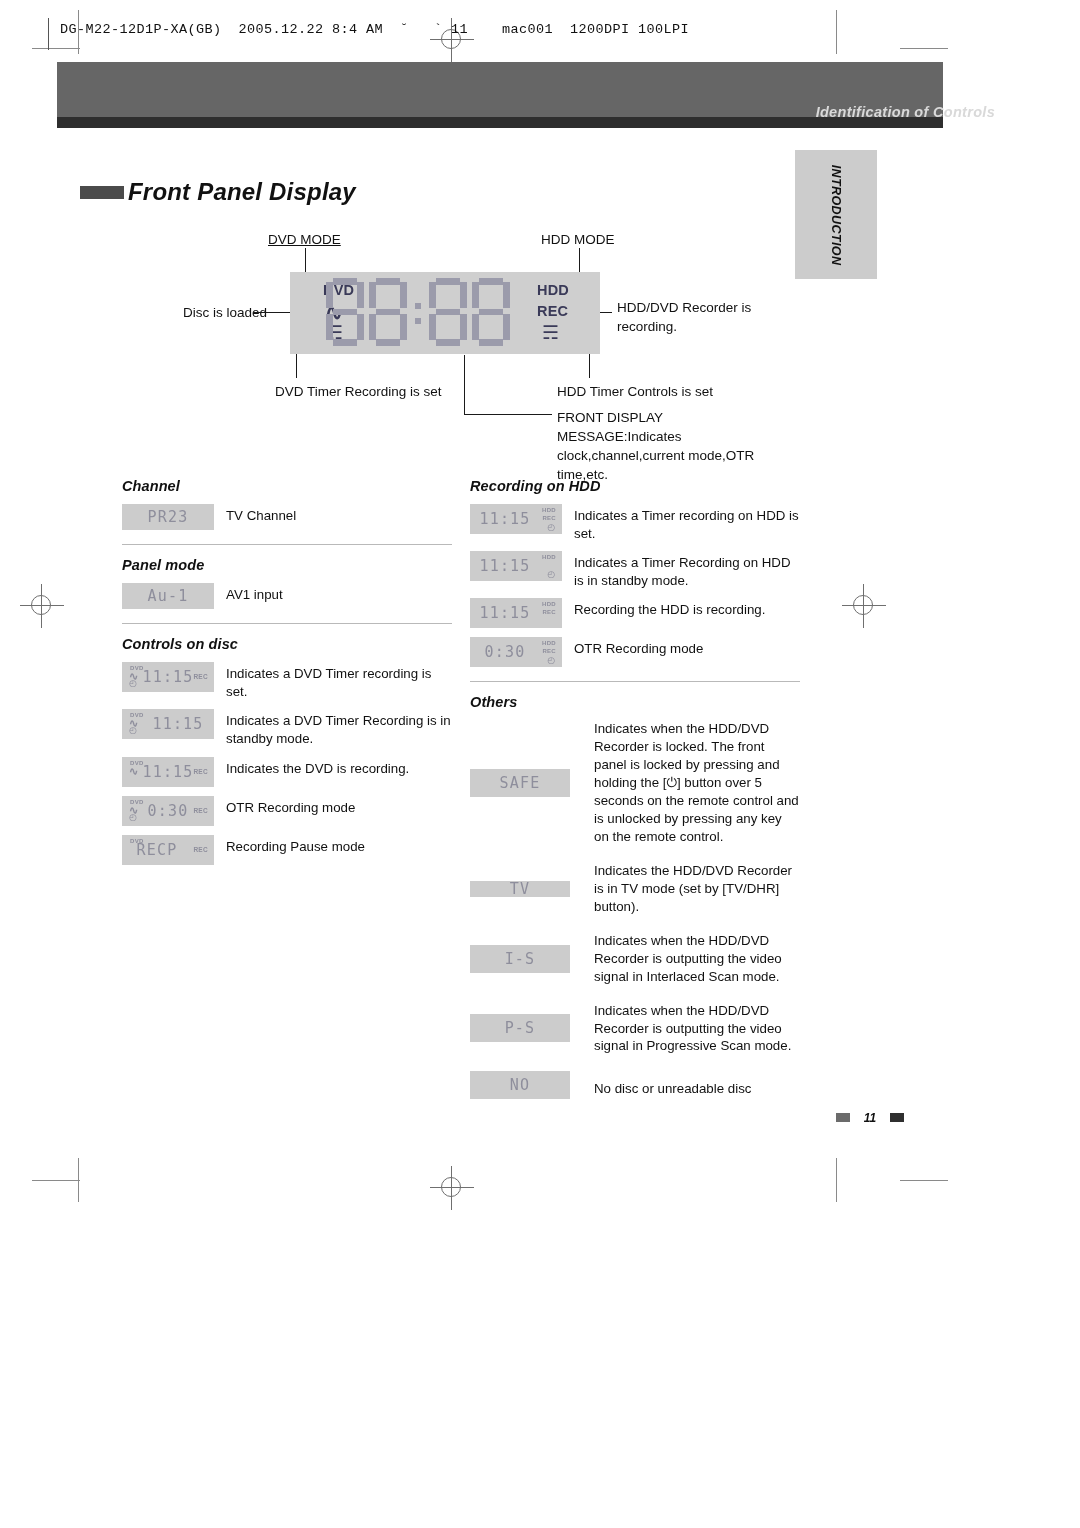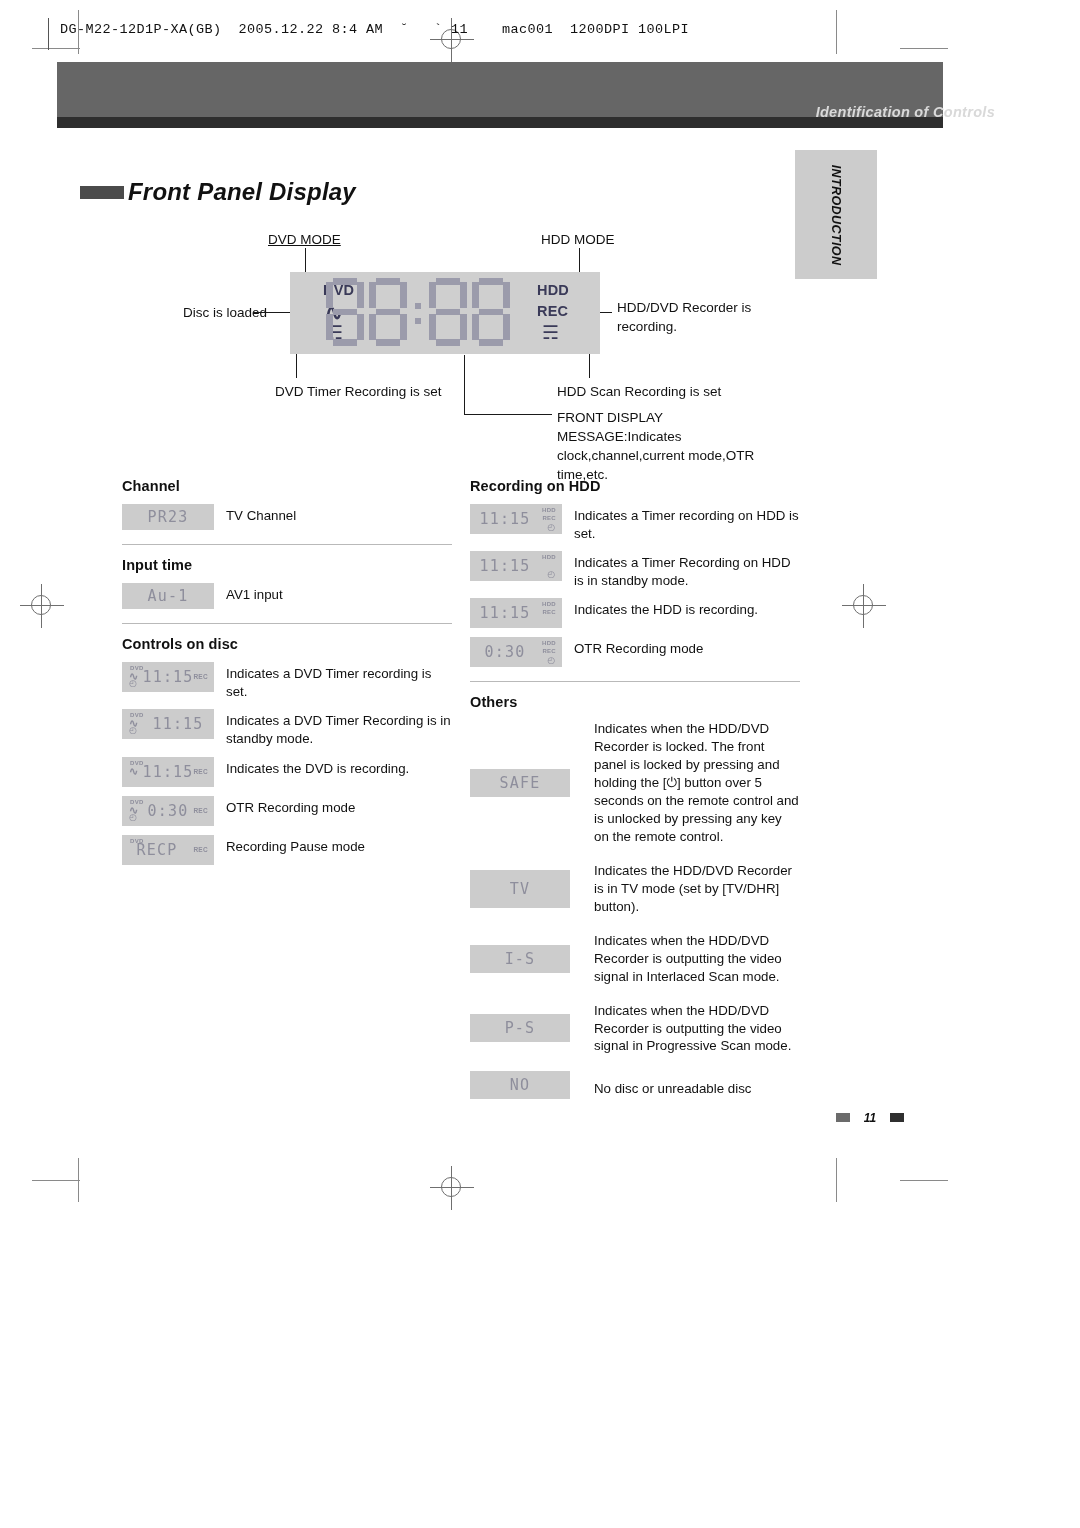--- a/index.html
+++ b/index.html
@@ -109,21 +109,21 @@
     position:absolute; font-size:13.5px; color:#111; line-height:1.42;
   }
   .leader { position:absolute; background:#1a1a1a; }
 
   
   .col { position:absolute; width:330px; }
   .col-left { left:122px; top:478px; }
   .col-right { left:470px; top:478px; }
 
   .subhead {
-    font-size:14.5px; font-weight:bold; 
+    font-size:14.5px; font-weight:bold; font-style:italic;
     color:#111; letter-spacing:0.1px;
     margin:0 0 10px 0;
   }
   .hr { height:1.2px; background:#b9b9b9; margin:14px 0 12px 0; }
 
   .row { display:flex; align-items:flex-start; margin-bottom:9px; }
   .row .desc {
     font-size:13.3px; line-height:1.32; color:#111; padding-top:3px;
     flex:1;
   }
@@ -232,21 +232,21 @@
   <div class="h1-bullet"></div>
   <div class="h1">Front Panel Display</div>
 
   <div class="calltext" style="left:268px; top:230px;text-decoration:underline;">DVD MODE</div>
   <div class="calltext" style="left:541px; top:230px;">HDD MODE</div>
   <div class="calltext" style="left:183px; top:303px;">Disc is loaded</div>
   <div class="calltext" style="left:617px; top:298px; width:180px;">
     <span>HDD/DVD Recorder is recording.</span>
   </div>
   <div class="calltext" style="left:275px; top:382px;">DVD Timer Recording is set</div>
-  <div class="calltext" style="left:557px; top:382px;">HDD Scan Recording is set</div>
+  <div class="calltext" style="left:557px; top:382px;">HDD Timer Controls is set</div>
   <div class="calltext" style="left:557px; top:408px; width:232px;">FRONT DISPLAY MESSAGE:Indicates clock,channel,current mode,OTR time,etc.</div>
 
   <div class="leader" style="left:305px; top:248px; width:1.4px; height:44px;"></div>
   <div class="leader" style="left:305px; top:291px; width:30px; height:1.4px;"></div>
   <div class="leader" style="left:579px; top:248px; width:1.4px; height:44px;"></div>
   <div class="leader" style="left:551px; top:291px; width:30px; height:1.4px;"></div>
   <div class="leader" style="left:253px; top:312px; width:70px; height:1.4px;"></div>
   <div class="leader" style="left:552px; top:312px; width:60px; height:1.4px;"></div>
   <div class="leader" style="left:296px; top:330px; width:28px; height:1.4px;"></div>
   <div class="leader" style="left:296px; top:330px; width:1.4px; height:48px;"></div>
@@ -312,21 +312,21 @@
     <div class="subhead">Channel</div>
     <div class="row">
       <div class="chip">
         <div class="lcdtxt">PR23</div>
       </div>
       <div class="desc">TV Channel</div>
     </div>
 
     <div class="hr"></div>
 
-    <div class="subhead">Input time</div>
+    <div class="subhead">Panel mode</div>
     <div class="row">
       <div class="chip">
         <div class="lcdtxt">Au-1</div>
       </div>
       <div class="desc">AV1 input</div>
     </div>
 
     <div class="hr"></div>
 
     <div class="subhead">Controls on disc</div>
@@ -406,21 +406,21 @@
       </div>
       <div class="desc">Indicates a Timer Recording on HDD is in standby mode.</div>
     </div>
 
     <div class="row">
       <div class="chip tall">
         <span class="mini hdd">HDD</span>
         <span class="mini rec-r">REC</span>
         <div class="lcdtxt offset-r">11:15</div>
       </div>
-      <div class="desc">Indicates the HDD is recording.</div>
+      <div class="desc">Recording the HDD is recording.</div>
     </div>
 
     <div class="row">
       <div class="chip tall">
         <span class="mini hdd">HDD</span>
         <span class="mini rec-r">REC</span>
         <span class="mini clock-r">◴</span>
         <div class="lcdtxt offset-r">0:30</div>
       </div>
       <div class="desc">OTR Recording mode</div>
@@ -431,21 +431,21 @@
     <div class="subhead">Others</div>
 
     <div class="others-item" style="margin-bottom:16px;">
       <div class="chip" style="flex:0 0 100px; width:100px; height:28px;">
         <div class="lcdtxt">SAFE</div>
       </div>
       <div class="desc" style="margin-left:12px;">Indicates when the HDD/DVD Recorder is locked. The front panel is locked by pressing and holding the [⏻] button over 5 seconds on the remote control and is unlocked by pressing any key on the remote control.</div>
     </div>
 
     <div class="others-item" style="margin-bottom:16px;">
-      <div class="chip" style="flex:0 0 100px; width:100px; height:38px;">
+      <div class="chip" style="flex:0 0 100px; width:100px; height:16px;">
         <div class="lcdtxt">TV</div>
       </div>
       <div class="desc" style="margin-left:12px;">Indicates the HDD/DVD Recorder is in TV mode (set by [TV/DHR] button).</div>
     </div>
 
     <div class="others-item" style="margin-bottom:16px;">
       <div class="chip" style="flex:0 0 100px; width:100px; height:28px;">
         <div class="lcdtxt">I-S</div>
       </div>
       <div class="desc" style="margin-left:12px;">Indicates when the HDD/DVD Recorder is outputting the video signal in Interlaced Scan mode.</div>

